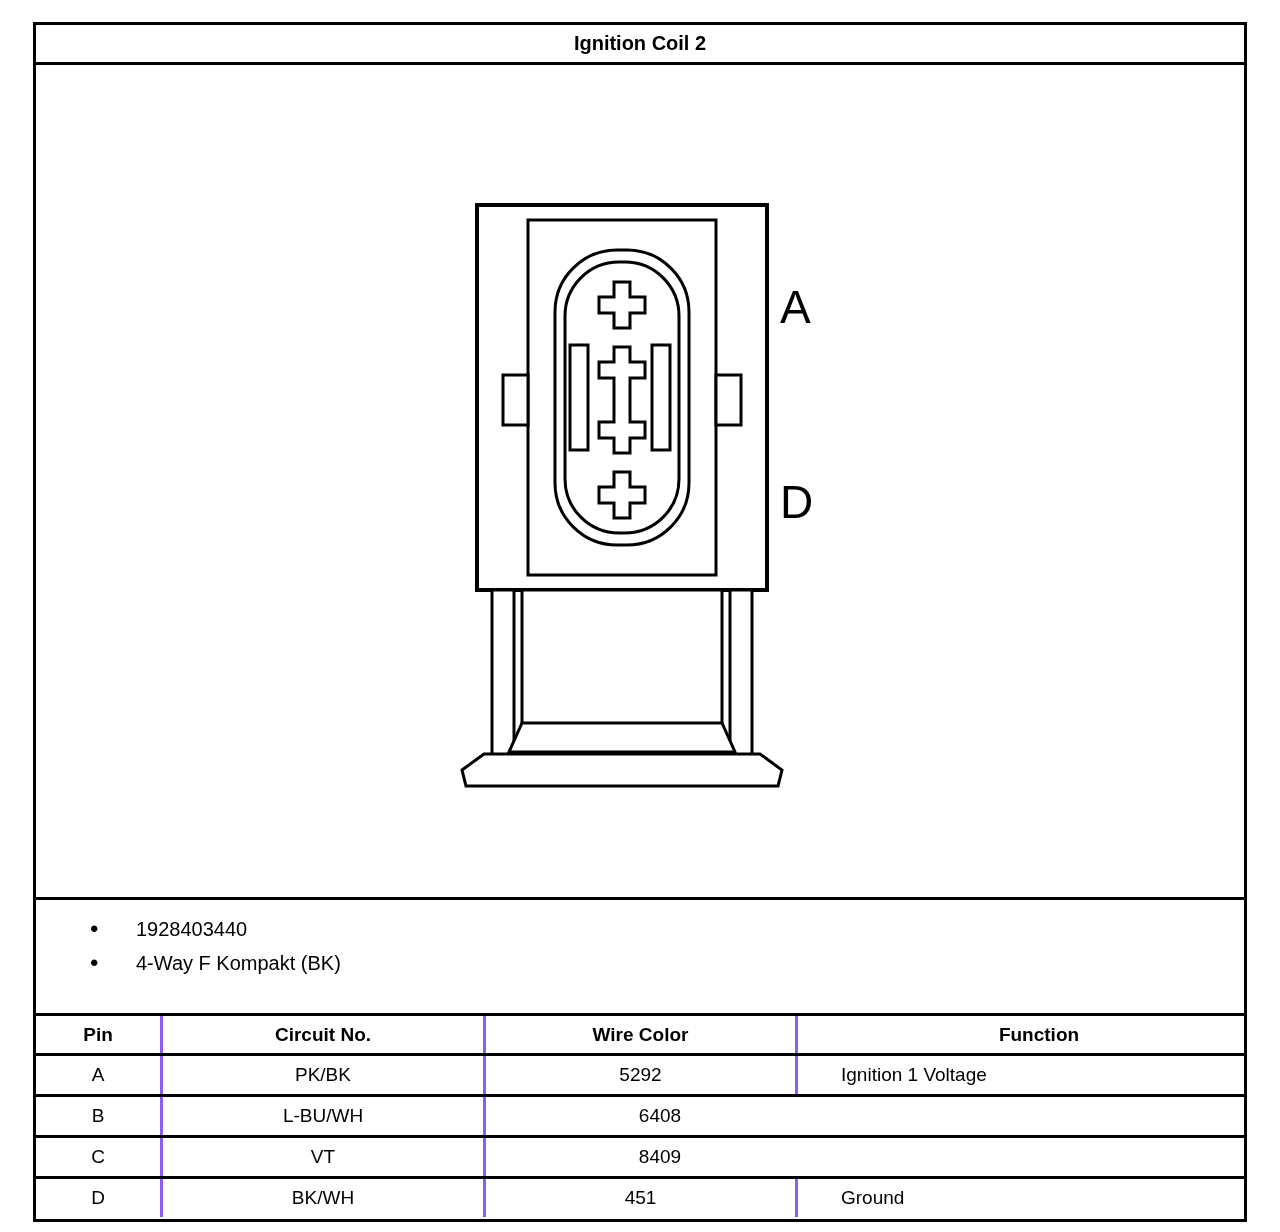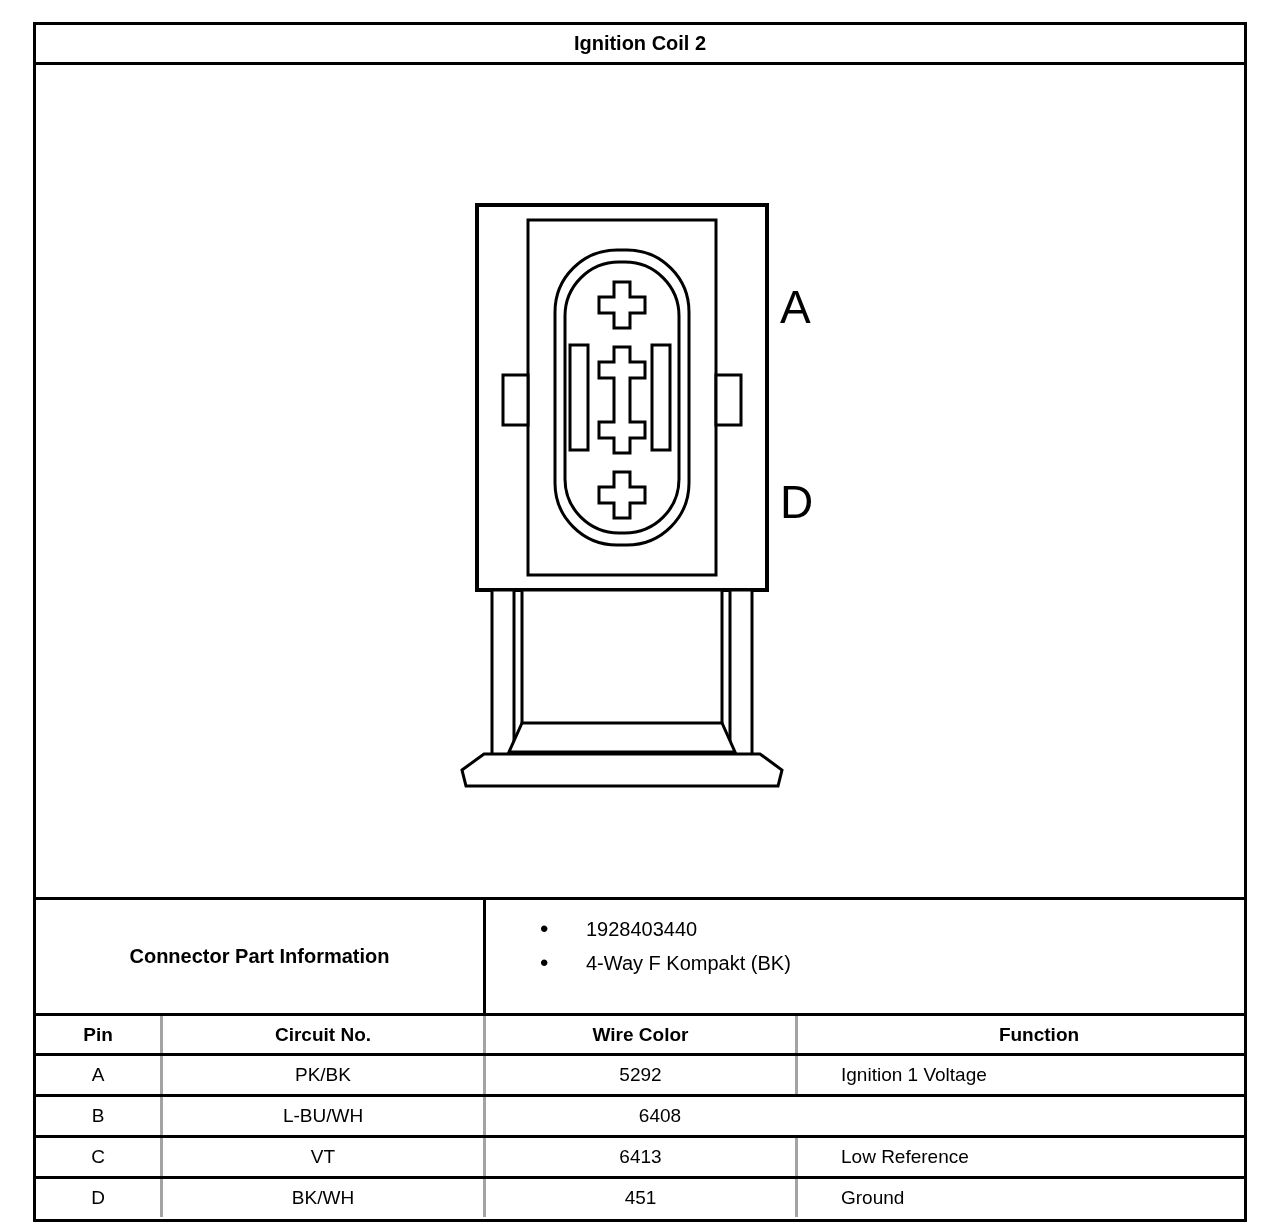--- a/index.html
+++ b/index.html
@@ -44,21 +44,21 @@
     font-size:24px; width:46px; text-align:left;
   }
   .t-row {
     display:grid;
     grid-template-columns:127px 323px 312px 1fr;
     border-top:3px solid #000;
     height:38px;
   }
   .t-row.hdr { height:37px; font-weight:bold; }
   .t-row .c {
-    border-right:3px solid #a3a3a3;
+    border-right:3px solid #8b5cf6;
     display:flex; align-items:center; justify-content:center;
     font-size:19px; overflow:hidden; white-space:nowrap;
   }
   .t-row .c:last-child { border-right:none;margin-left:36px; }
   .t-row .c.fn { justify-content:flex-start; padding-left:7px; }
 </style>
 </head>
 <body>
 
 <div class="page">
@@ -91,21 +91,20 @@
       <rect x="85" y="415" width="200" height="145" stroke-width="3" fill="#fff"></rect>
       <path d="M85,548 L72,577 L298,577 L285,548 Z" stroke-width="3" fill="#fff"></path>
       <path d="M25,595 L47,579 L323,579 L345,595 L341,611 L29,611 Z" stroke-width="3" fill="#fff"></path>
 
       <text x="343" y="148" class="pin-letter" stroke="none" fill="#000">A</text>
       <text x="343" y="343" class="pin-letter" stroke="none" fill="#000">D</text>
     </svg>
   </div>
 
   <div class="info-row">
-    <div class="info-left">Connector Part Information</div>
     <div class="info-right">
       <div class="bullet-item">
         <span>1928403440</span>
       </div>
       <div class="bullet-item">
         <span>4-Way F Kompakt (BK)</span>
       </div>
     </div>
   </div>
 
@@ -125,22 +124,21 @@
 
   <div class="t-row">
     <div class="c">B</div>
     <div class="c">L-BU/WH</div>
     <div class="c">6408</div>
   </div>
 
   <div class="t-row">
     <div class="c">C</div>
     <div class="c">VT</div>
-    <div class="c">6413</div>
-    <div class="c fn">Low Reference</div>
+    <div class="c">8409</div>
   </div>
 
   <div class="t-row">
     <div class="c">D</div>
     <div class="c">BK/WH</div>
     <div class="c">451</div>
     <div class="c fn">Ground</div>
   </div>
 
 </div>

